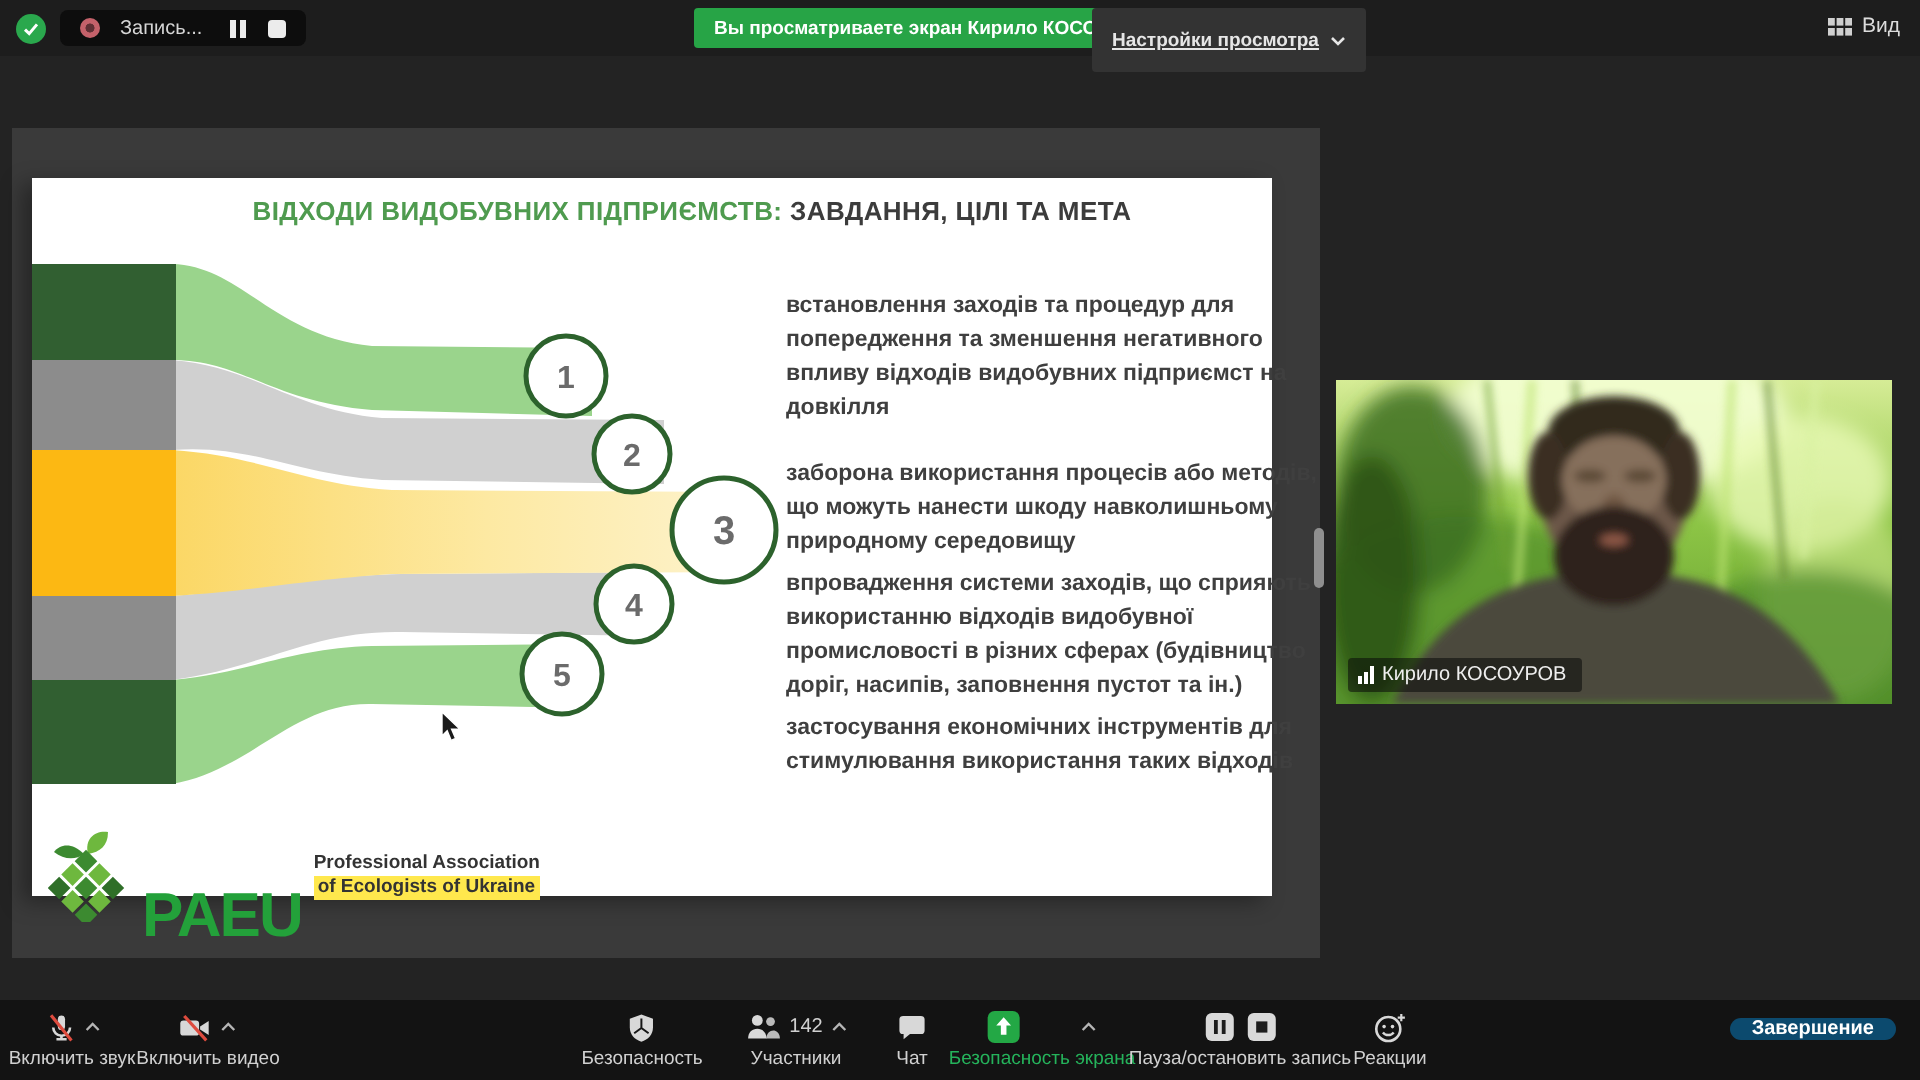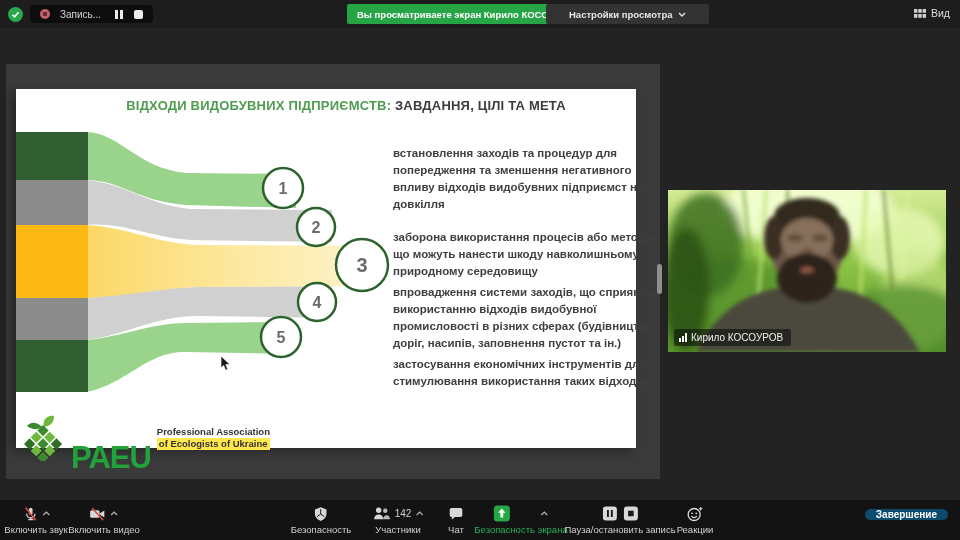--- a/index.html
+++ b/index.html
@@ -14,23 +14,23 @@
              border-radius:4px; display:flex; align-items:center; padding:0 10px; }
   #recdot { width:10px; height:10px; border-radius:50%;
             background:radial-gradient(circle, #5f2f34 0 30%, #c4616a 34% 100%); }
   #reclabel { font-size:10px; color:#d6d6d6; margin:0 14px 0 10px; }
   .pausebars { display:flex; gap:2.5px; margin-right:11px; }
   .pausebars span { width:2.5px; height:9px; background:#ececec; }
   #stopsq { width:9px; height:9px; background:#ececec; border-radius:2px; }
   #banner { position:absolute; left:347px; top:4px; height:20px; background:#27a446;
             color:#fff; font-weight:700; font-size:9.5px; display:flex; align-items:center;
             padding:0 10px; border-radius:2px; white-space:nowrap; }
-  #viewset { position:absolute; left:546px; top:4px; height:20px; background:#333;
+  #viewset { position:absolute; left:546px; top:4px; height:32px; background:#333;
              color:#e6e6e6; font-size:9.5px; font-weight:700; display:flex; align-items:center;
-             gap:6px; padding:0 23px; border-radius:2px; white-space:nowrap; }
+             gap:6px; padding:0 10px; border-radius:2px; white-space:nowrap;text-decoration:underline; }
   #viewbtn { position:absolute; right:10px; top:7px; display:flex; gap:5px; align-items:center;
              color:#dcdcdc; font-size:10.5px; }
 
   
   #panel { position:absolute; left:6px; top:64px; width:654px; height:415px; background:#3a3a3a; }
   #slide { position:absolute; left:16px; top:89px; width:620px; height:359px; background:#ffffff;
            box-shadow:-5px 3px 10px rgba(0,0,0,.35); }
   #slide-title { position:absolute; top:9px; left:40px; right:0; text-align:center;
                  font-size:13px; font-weight:700; letter-spacing:.2px; white-space:nowrap; }
   #slide-title .tg { color:#4f9b4f; }

